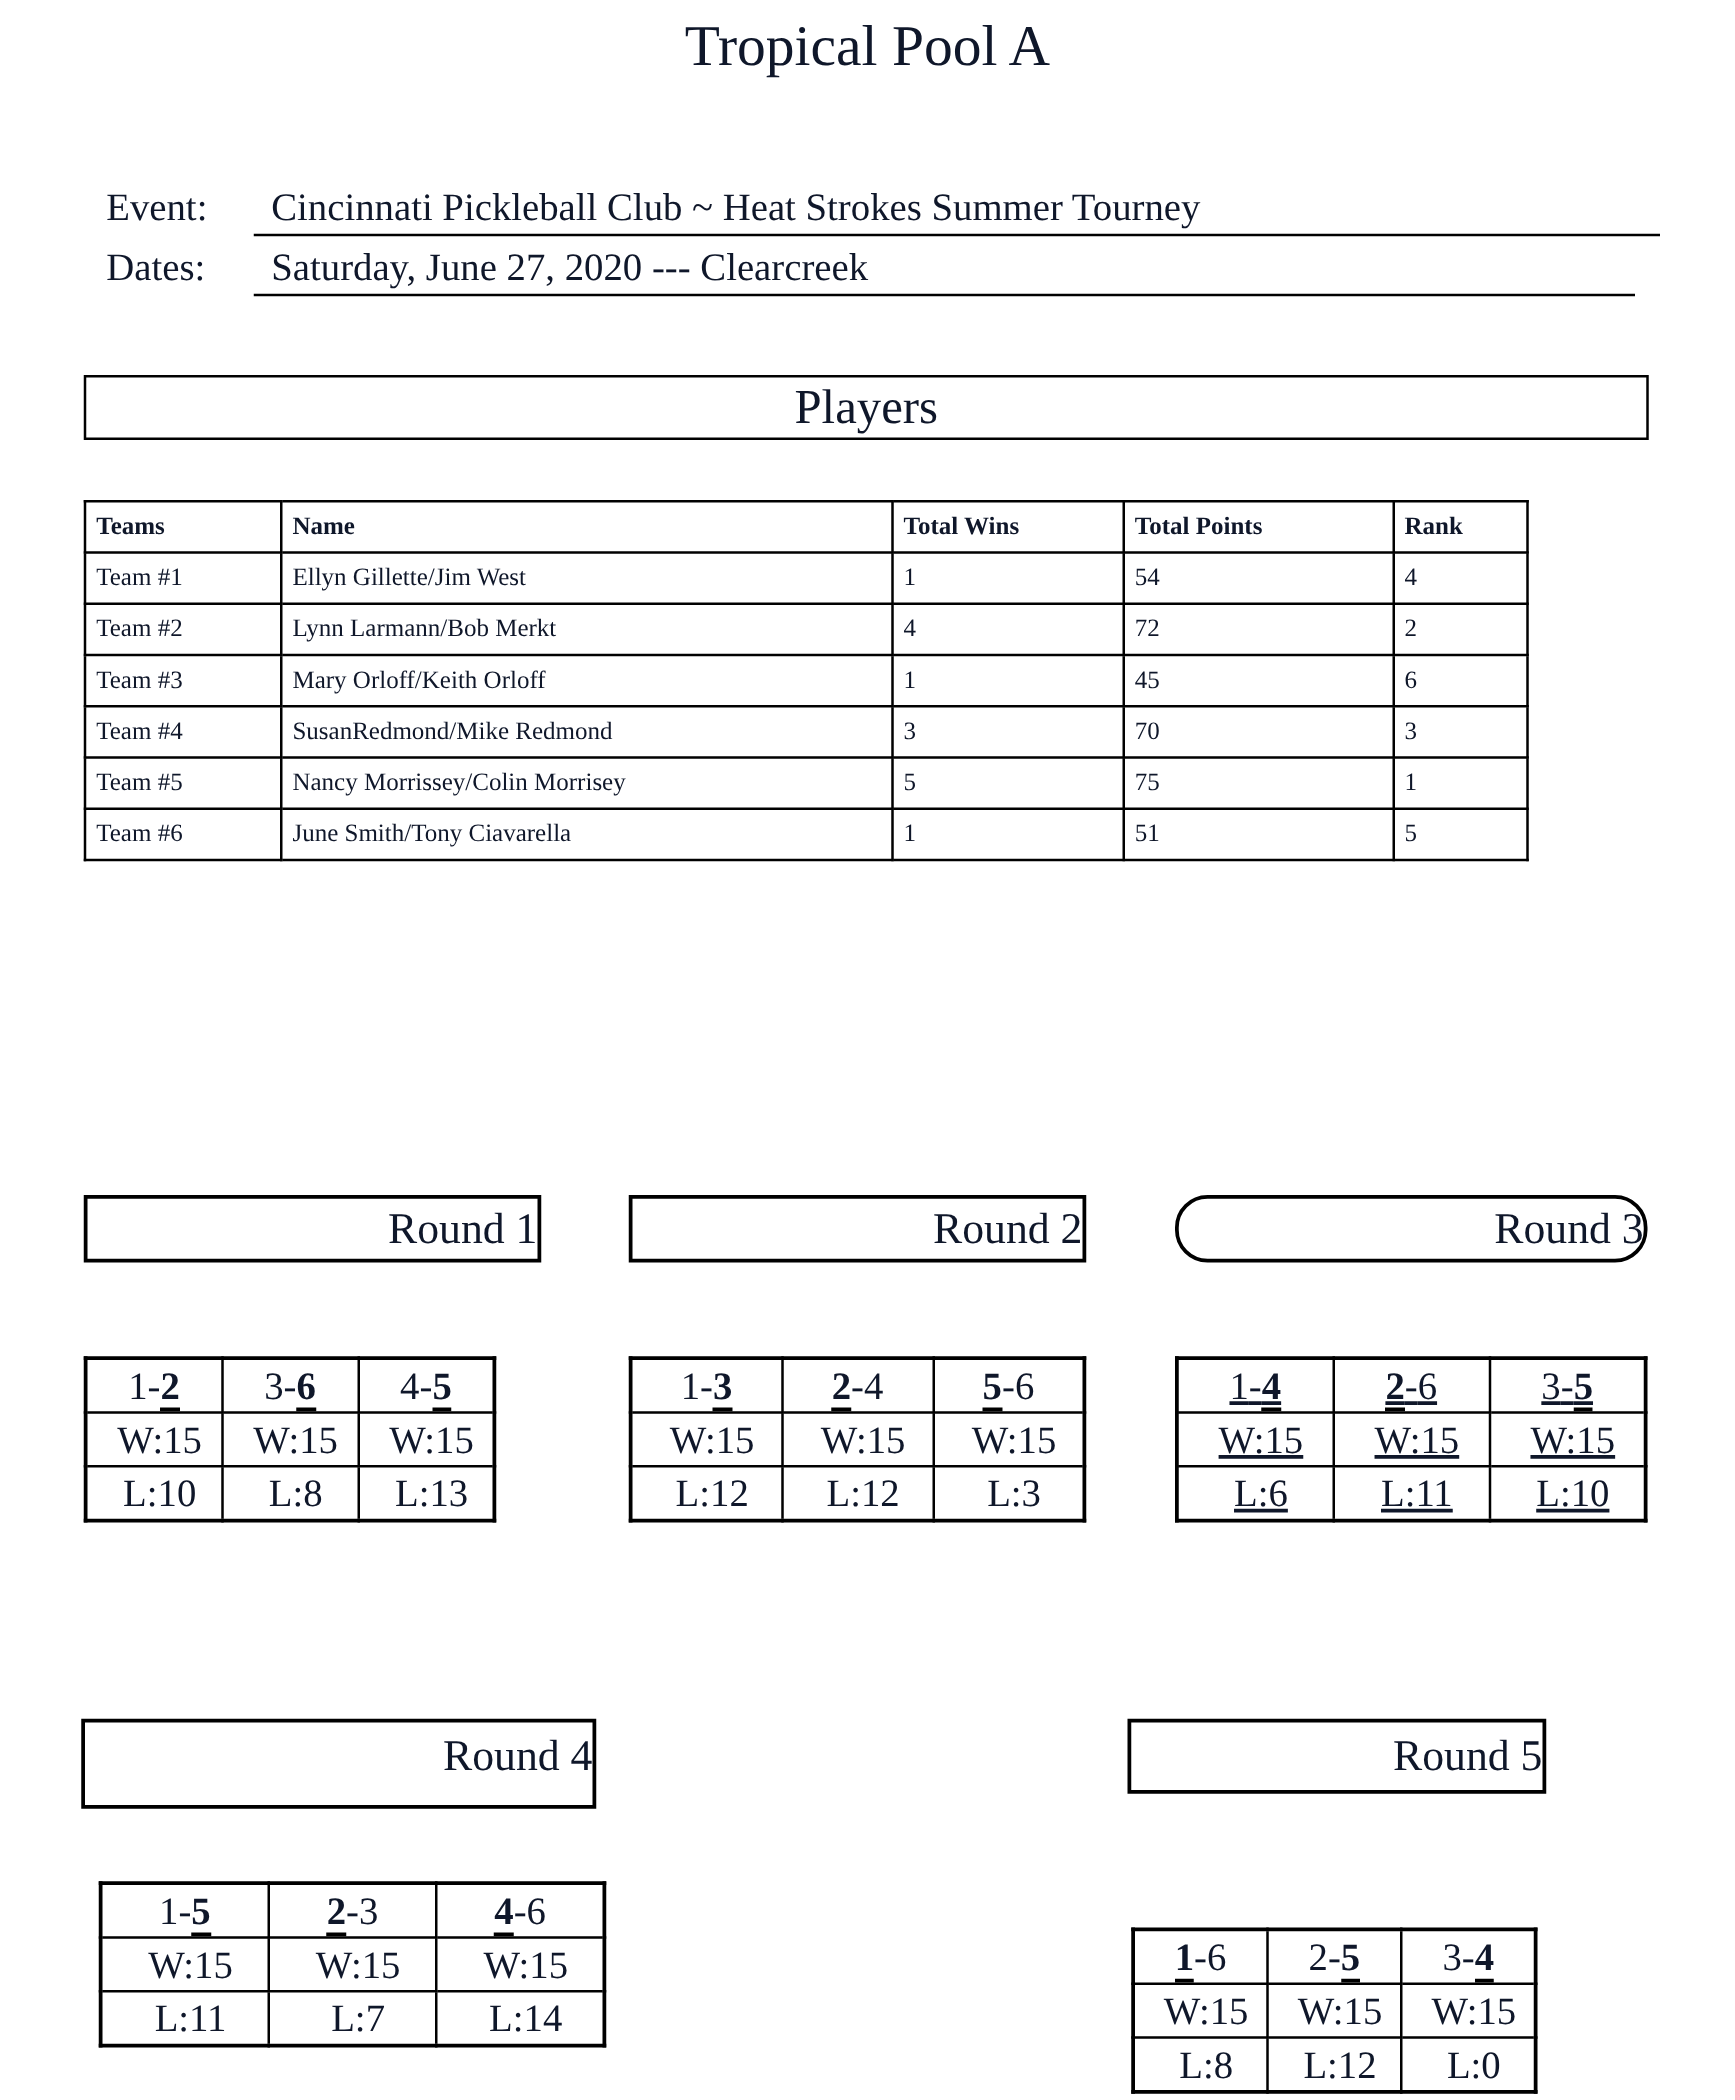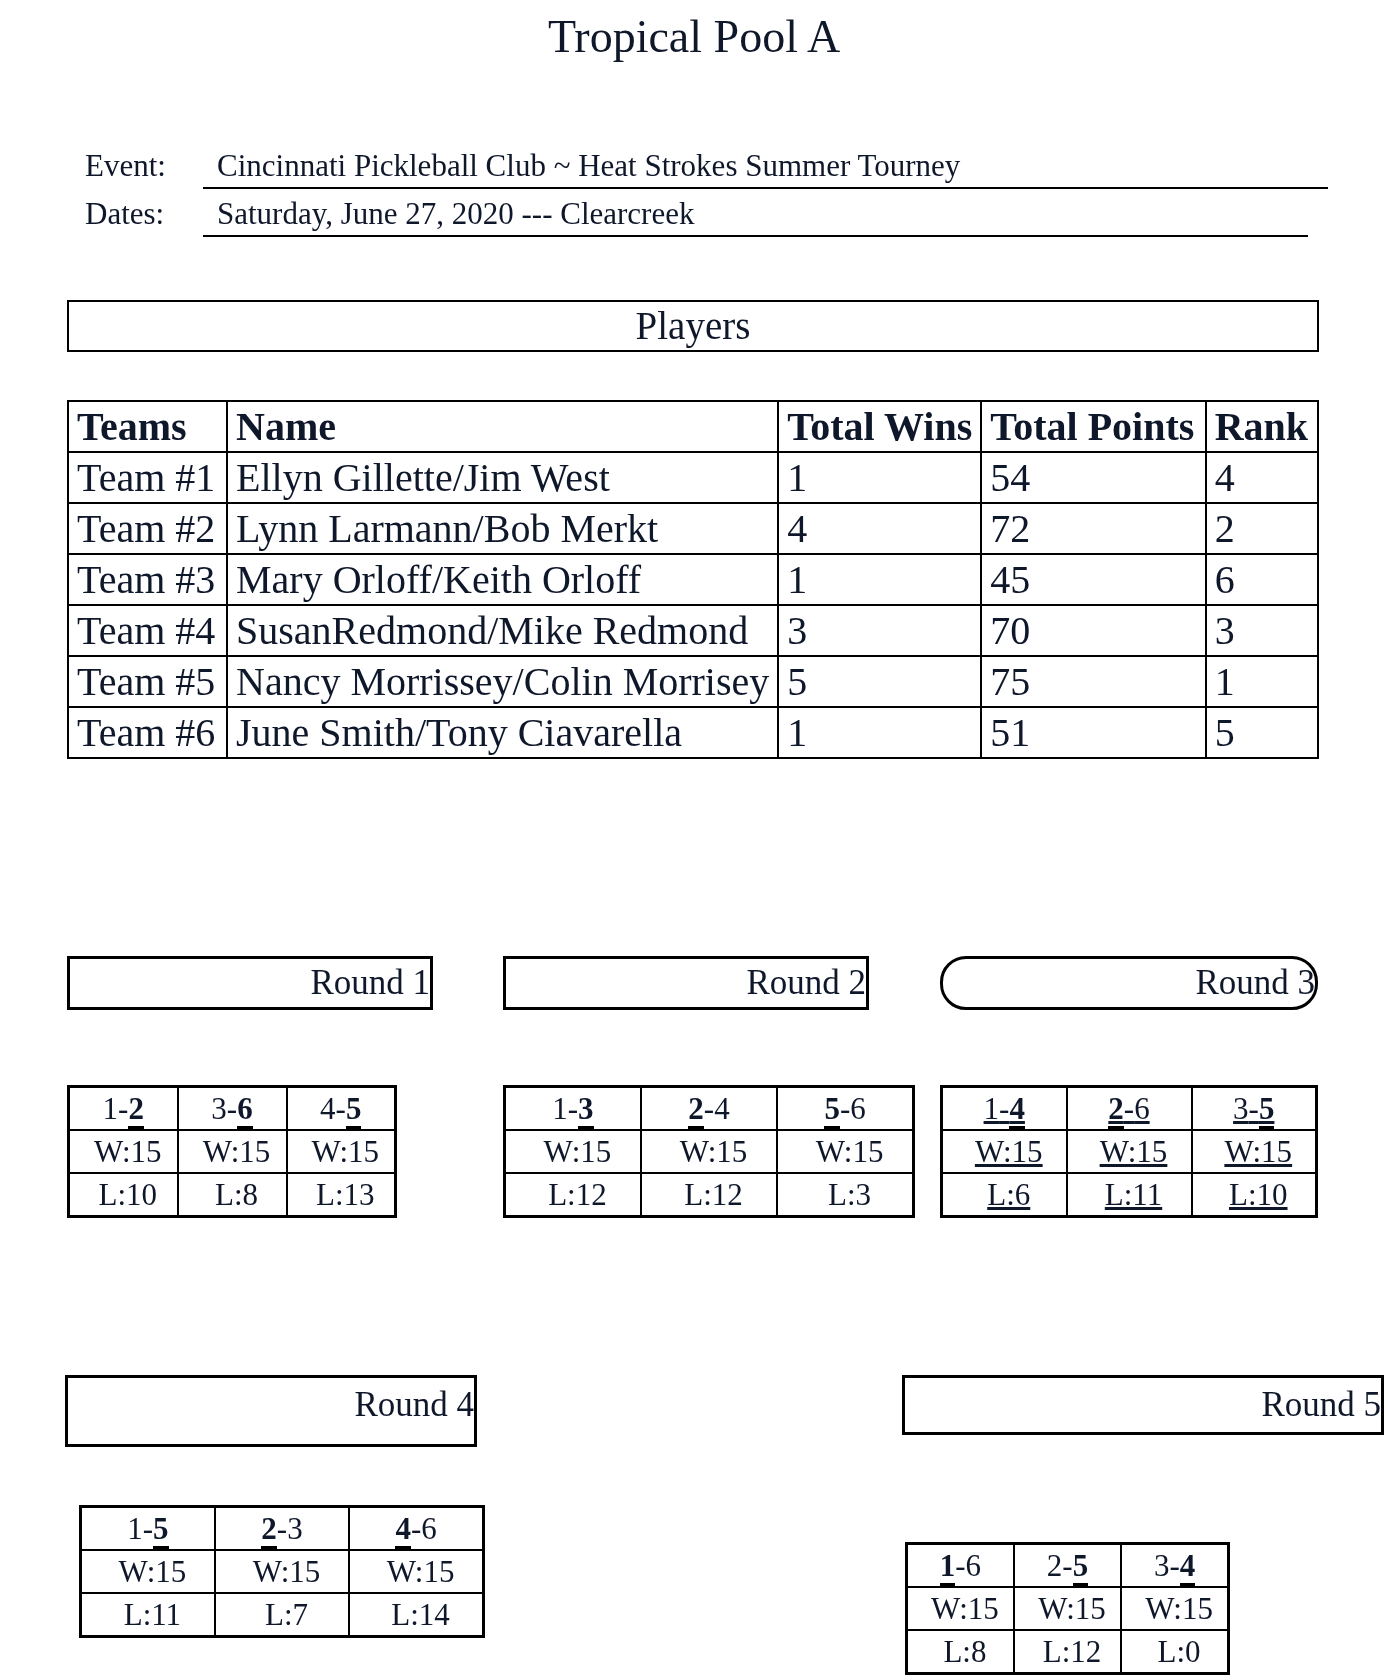--- a/index.html
+++ b/index.html
@@ -46,23 +46,23 @@
     box-sizing: border-box;
     text-align: center;
     font-size: 39px;
     line-height: 48px;
   }
 
   
   .players-table {
     position: absolute;
     left: 67px; top: 400px;
-    width: 1252px;
+    width: 1156px;
     border-collapse: collapse;
-    font-size: 40px;
+    font-size: 20px;
   }
   .players-table th, .players-table td {
     border: 2px solid #000;
     text-align: left;
     padding: 1px 8px;
     height: 37px;
     white-space: nowrap;
     overflow: hidden;
   }
   .players-table th { font-weight: bold; }
@@ -77,21 +77,21 @@
     position: absolute;
     border: 3px solid #000;
     box-sizing: border-box;
     text-align: right;
     font-size: 35px;
   }
   #r1-banner { left: 67px;  top: 956px;  width: 366px; height: 54px; line-height: 48px; }
   #r2-banner { left: 503px; top: 956px;  width: 366px; height: 54px; line-height: 48px; }
   #r3-banner { left: 940px; top: 956px;  width: 378px; height: 54px; line-height: 48px; border-radius: 26px; }
   #r4-banner { left: 65px;  top: 1375px; width: 412px; height: 72px; line-height: 54px; }
-  #r5-banner { left: 902px; top: 1375px; width: 482px; height: 60px; line-height: 54px; }
+  #r5-banner { left: 902px; top: 1375px; width: 335px; height: 60px; line-height: 54px; }
 
   
   .match-table {
     position: absolute;
     border-collapse: collapse;
     border: 3px solid #000;
     table-layout: fixed;
     font-size: 31px;
   }
   .match-table td {
@@ -100,21 +100,21 @@
     box-sizing: content-box;
     padding: 0;
     white-space: nowrap;
     overflow: hidden;
   }
   .match-head { text-align: center; }
   .match-wl   { text-align: center; padding-left: 9px !important; }
   .winner { font-weight: bold; border-bottom: 4px solid #000; }
 
   #r1-table { left: 67px;  top: 1085px; width: 330px; }
-  #r2-table { left: 503px; top: 1085px; width: 412px; }
+  #r2-table { left: 503px; top: 1085px; width: 366px; }
   #r3-table { left: 940px; top: 1085px; width: 378px; text-decoration: underline; }
   #r4-table { left: 79px;  top: 1505px; width: 406px; }
   #r5-table { left: 905px; top: 1505px; width: 325px; margin-top: 37px; }
 </style>
 </head>
 <body>
 
 <div class="page">
 
   <div class="title">Tropical Pool A</div>

